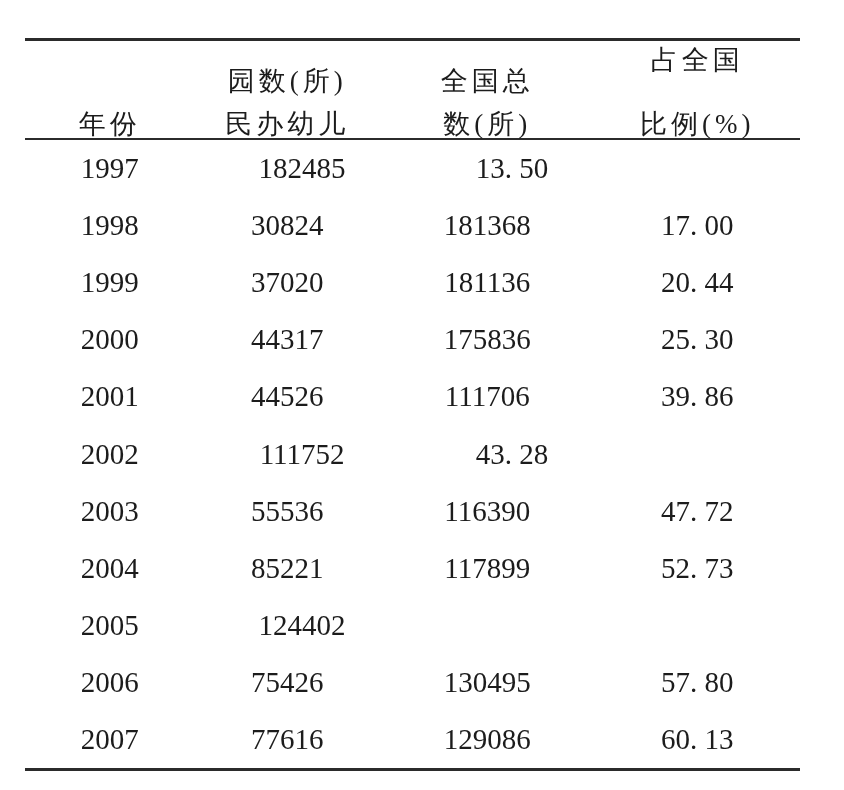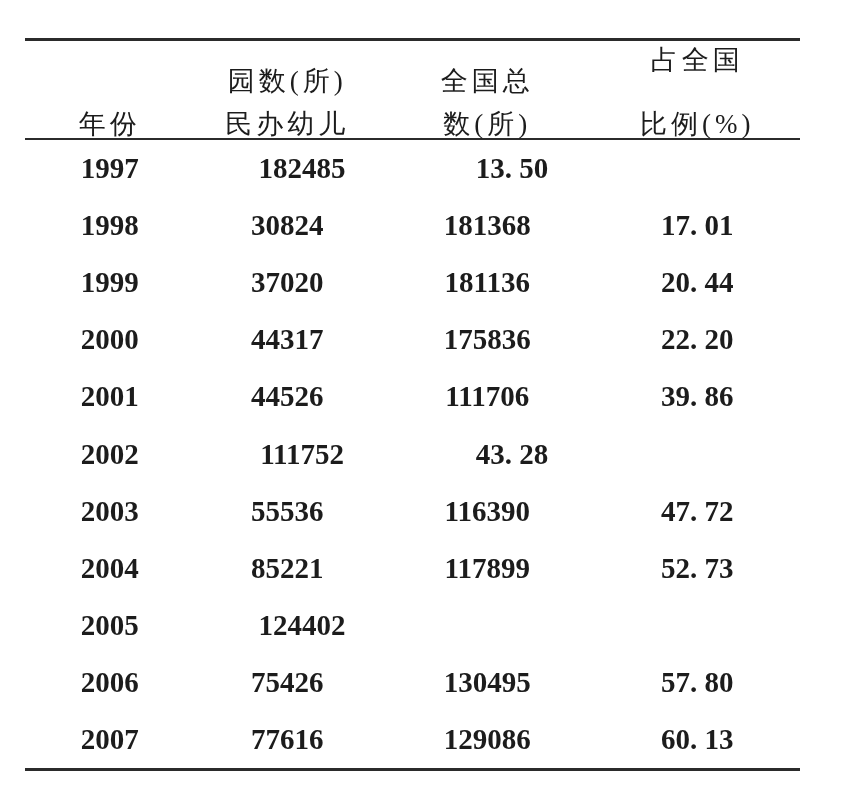--- a/index.html
+++ b/index.html
@@ -53,21 +53,20 @@
   .tbody { }
   .trow {
     display: flex;
     height: 57.1px;
     align-items: center;
   }
   .dcell {
     text-align: center;
     font-size: 29px;
     line-height: 1;
-    font-weight: bold;
   }
 </style>
 </head>
 <body>
 
 <div class="scan-table">
 
   <div class="rule rule-top"></div>
 
   <div class="thead">
@@ -95,35 +94,35 @@
     <div class="trow">
       <div class="dcell c1">1997</div>
       <div class="dcell c3">182485</div>
       <div class="dcell c4">13. 50</div>
     </div>
 
     <div class="trow">
       <div class="dcell c1">1998</div>
       <div class="dcell c2">30824</div>
       <div class="dcell c3">181368</div>
-      <div class="dcell c4">17. 01</div>
+      <div class="dcell c4">17. 00</div>
     </div>
 
     <div class="trow">
       <div class="dcell c1">1999</div>
       <div class="dcell c2">37020</div>
       <div class="dcell c3">181136</div>
       <div class="dcell c4">20. 44</div>
     </div>
 
     <div class="trow">
       <div class="dcell c1">2000</div>
       <div class="dcell c2">44317</div>
       <div class="dcell c3">175836</div>
-      <div class="dcell c4">22. 20</div>
+      <div class="dcell c4">25. 30</div>
     </div>
 
     <div class="trow">
       <div class="dcell c1">2001</div>
       <div class="dcell c2">44526</div>
       <div class="dcell c3">111706</div>
       <div class="dcell c4">39. 86</div>
     </div>
 
     <div class="trow">

